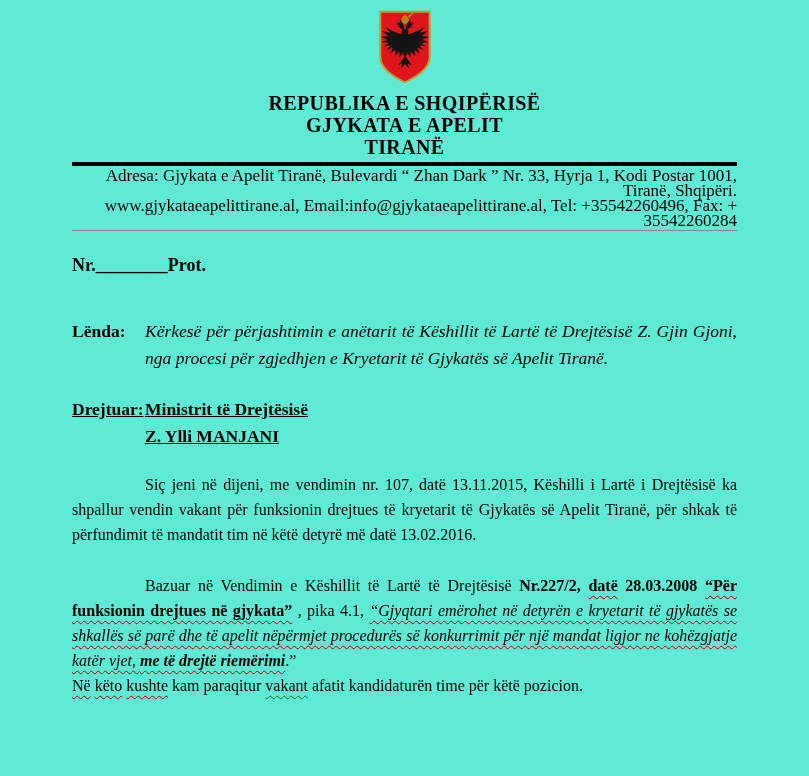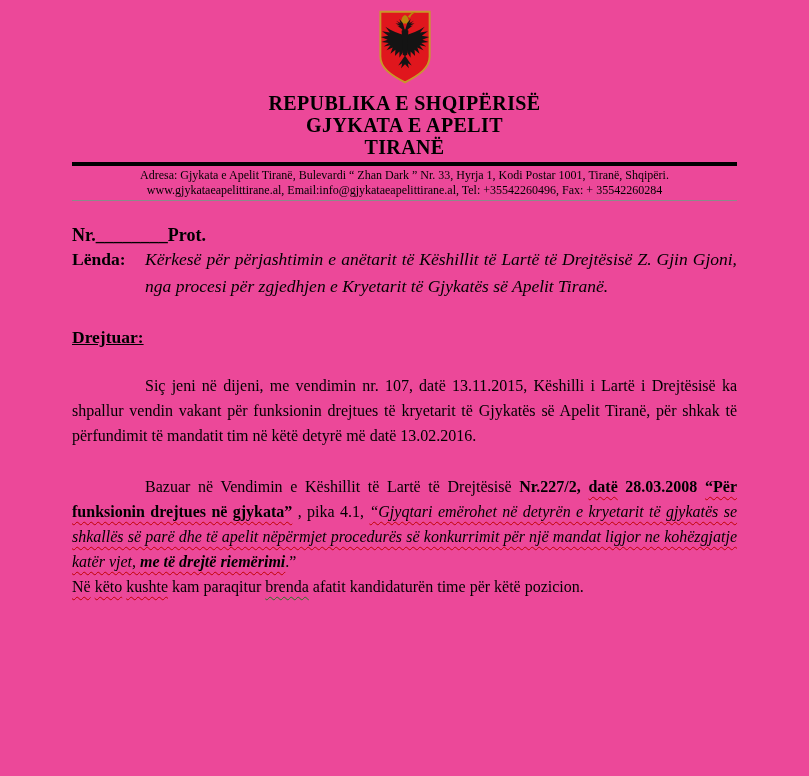--- a/index.html
+++ b/index.html
@@ -1,32 +1,32 @@
 <!DOCTYPE html>
 <html><head>
 <meta charset="utf-8">
 <style>
   * { margin: 0; padding: 0; box-sizing: border-box; }
   html, body { background: #ffffff; }
   .page {
     width: 809px; height: 776px;
-    background: #ec4899;
+    background: #5eead4;
     color: #000;
     font-family: "Liberation Serif", "DejaVu Serif", serif;
     position: relative;
     overflow: hidden;
     padding: 0 72px;
   }
   .emblem { width: 56px; margin: 8px auto 2px auto; text-align: center; }
   .title-block { text-align: center; font-weight: bold; font-size: 20px; line-height: 22px; letter-spacing: 0.4px; }
   .rule-thick { height: 4px; background: #000; margin-top: 4px; }
-  .address { text-align: center; font-size: 12px; line-height: 15px; padding: 2px 0 2px 0; }
+  .address { text-align: right; font-size: 17px; line-height: 15px; padding: 2px 0 2px 0; }
   .rule-thin { height: 1px; background: #8a8a8a; }
   .meta { display: flex; justify-content: space-between; font-weight: bold; font-size: 18px; margin-top: 24px; flex-direction: column; }
-  .row { display: flex; font-size: 17.5px; line-height: 27px; }
+  .row { display: flex; margin-top: 42px; font-size: 17.5px; line-height: 27px; }
   .row .label { width: 73px; flex-shrink: 0; font-weight: bold; }
   .row .text { flex: 1; }
   .subject .text { font-style: italic; text-align: justify; }
   .addressee { margin-top: 24px; text-decoration: underline; }
   .addressee .text { font-weight: bold; display: flex; flex-direction: column; }
   .salutation { margin-top: 22px; font-size: 17.5px; text-indent: 73px; }
   .para { font-size: 16px; line-height: 25px; text-align: justify; }
   .para.indent { text-indent: 73px; }
   .p1 { margin-top: 22px; }
   .p2 { margin-top: 26px; }
@@ -89,29 +89,33 @@
     <span>Nr.________Prot.</span>
   </div>
 
   <div class="row subject">
     <span class="label">Lënda:</span>
     <span class="text">Kërkesë për përjashtimin e anëtarit të Këshillit të Lartë të Drejtësisë Z. Gjin Gjoni, nga procesi për zgjedhjen e Kryetarit të Gjykatës së Apelit Tiranë.</span>
   </div>
 
   <div class="row addressee">
     <span class="label">Drejtuar:</span>
+    <span class="text">
+      <span>Ministrit të Drejtësisë</span>
+      <span>Z. Ylli MANJANI</span>
+    </span>
   </div>
 
 
   <p class="para indent p1">Siç jeni në dijeni, me vendimin nr. 107, datë 13.11.2015, Këshilli i Lartë i Drejtësisë ka shpallur vendin vakant për funksionin drejtues të kryetarit të Gjykatës së Apelit Tiranë, për shkak të përfundimit të mandatit tim në këtë detyrë më datë 13.02.2016.</p>
 
   <p class="para indent p2"><span>Bazuar në Vendimin e Këshillit të Lartë të Drejtësisë </span><span class="b">Nr.227/2, </span><span class="b sq-red">datë</span><span class="b"> 28.03.2008 </span><span class="b sq-red">“Për funksionin drejtues në gjykata”</span><span> , pika 4.1, </span><span class="i sq-red">“Gjyqtari emërohet në detyrën e kryetarit të gjykatës se shkallës së parë dhe të apelit nëpërmjet procedurës së konkurrimit për një mandat ligjor ne kohëzgjatje katër vjet, </span><span class="bi sq-red">me të drejtë riemërimi</span><span>.”</span></p>
 
   <p class="para closing">
     <span class="sq-red">Në</span>
     <span class="sq-red">këto</span>
     <span class="sq-red">kushte</span>
     <span>kam paraqitur</span>
-    <span class="sq-green">brenda</span>
+    <span class="sq-green">vakant</span>
     <span>afatit kandidaturën time për këtë pozicion.</span>
   </p>
 
 </div>
 
 </body></html>

